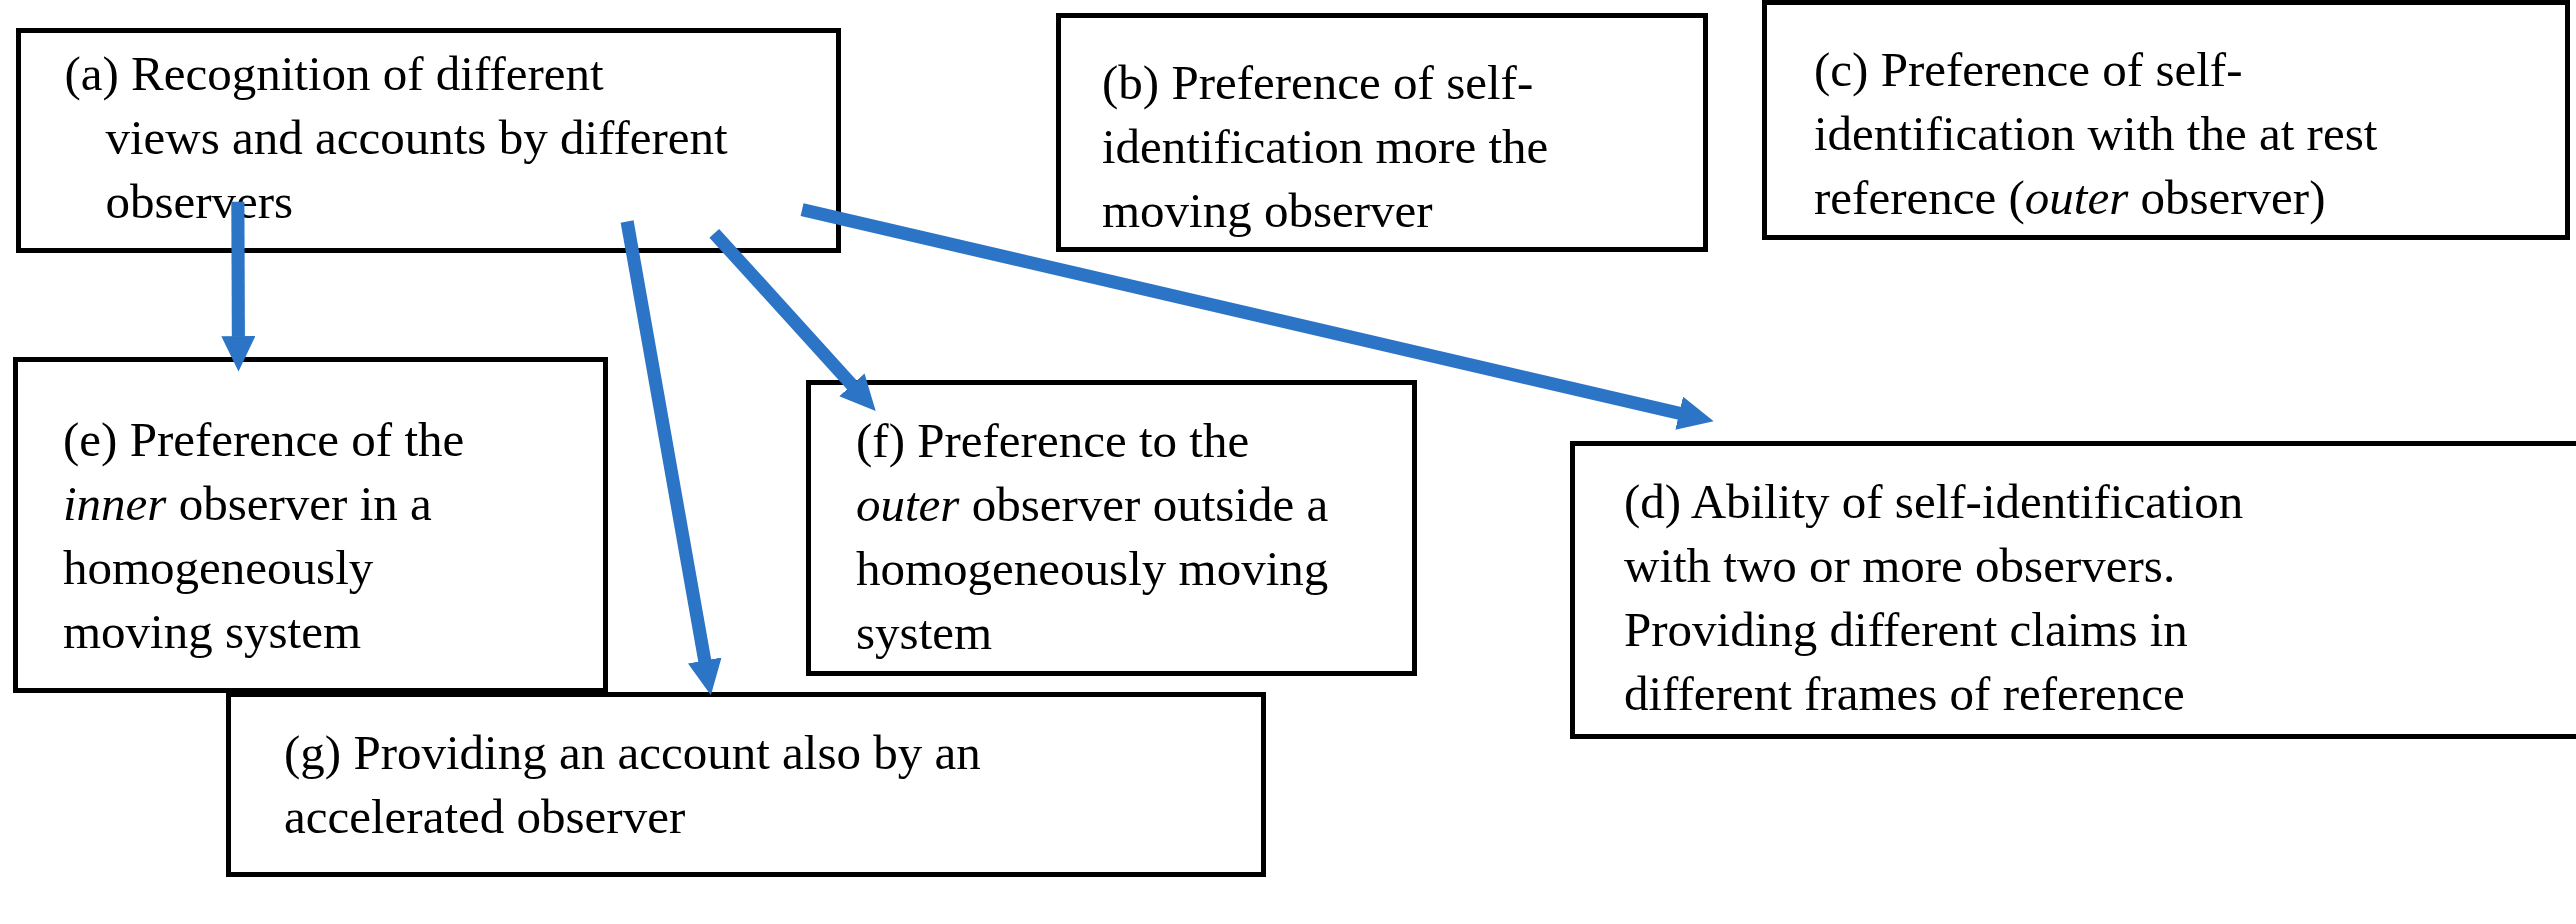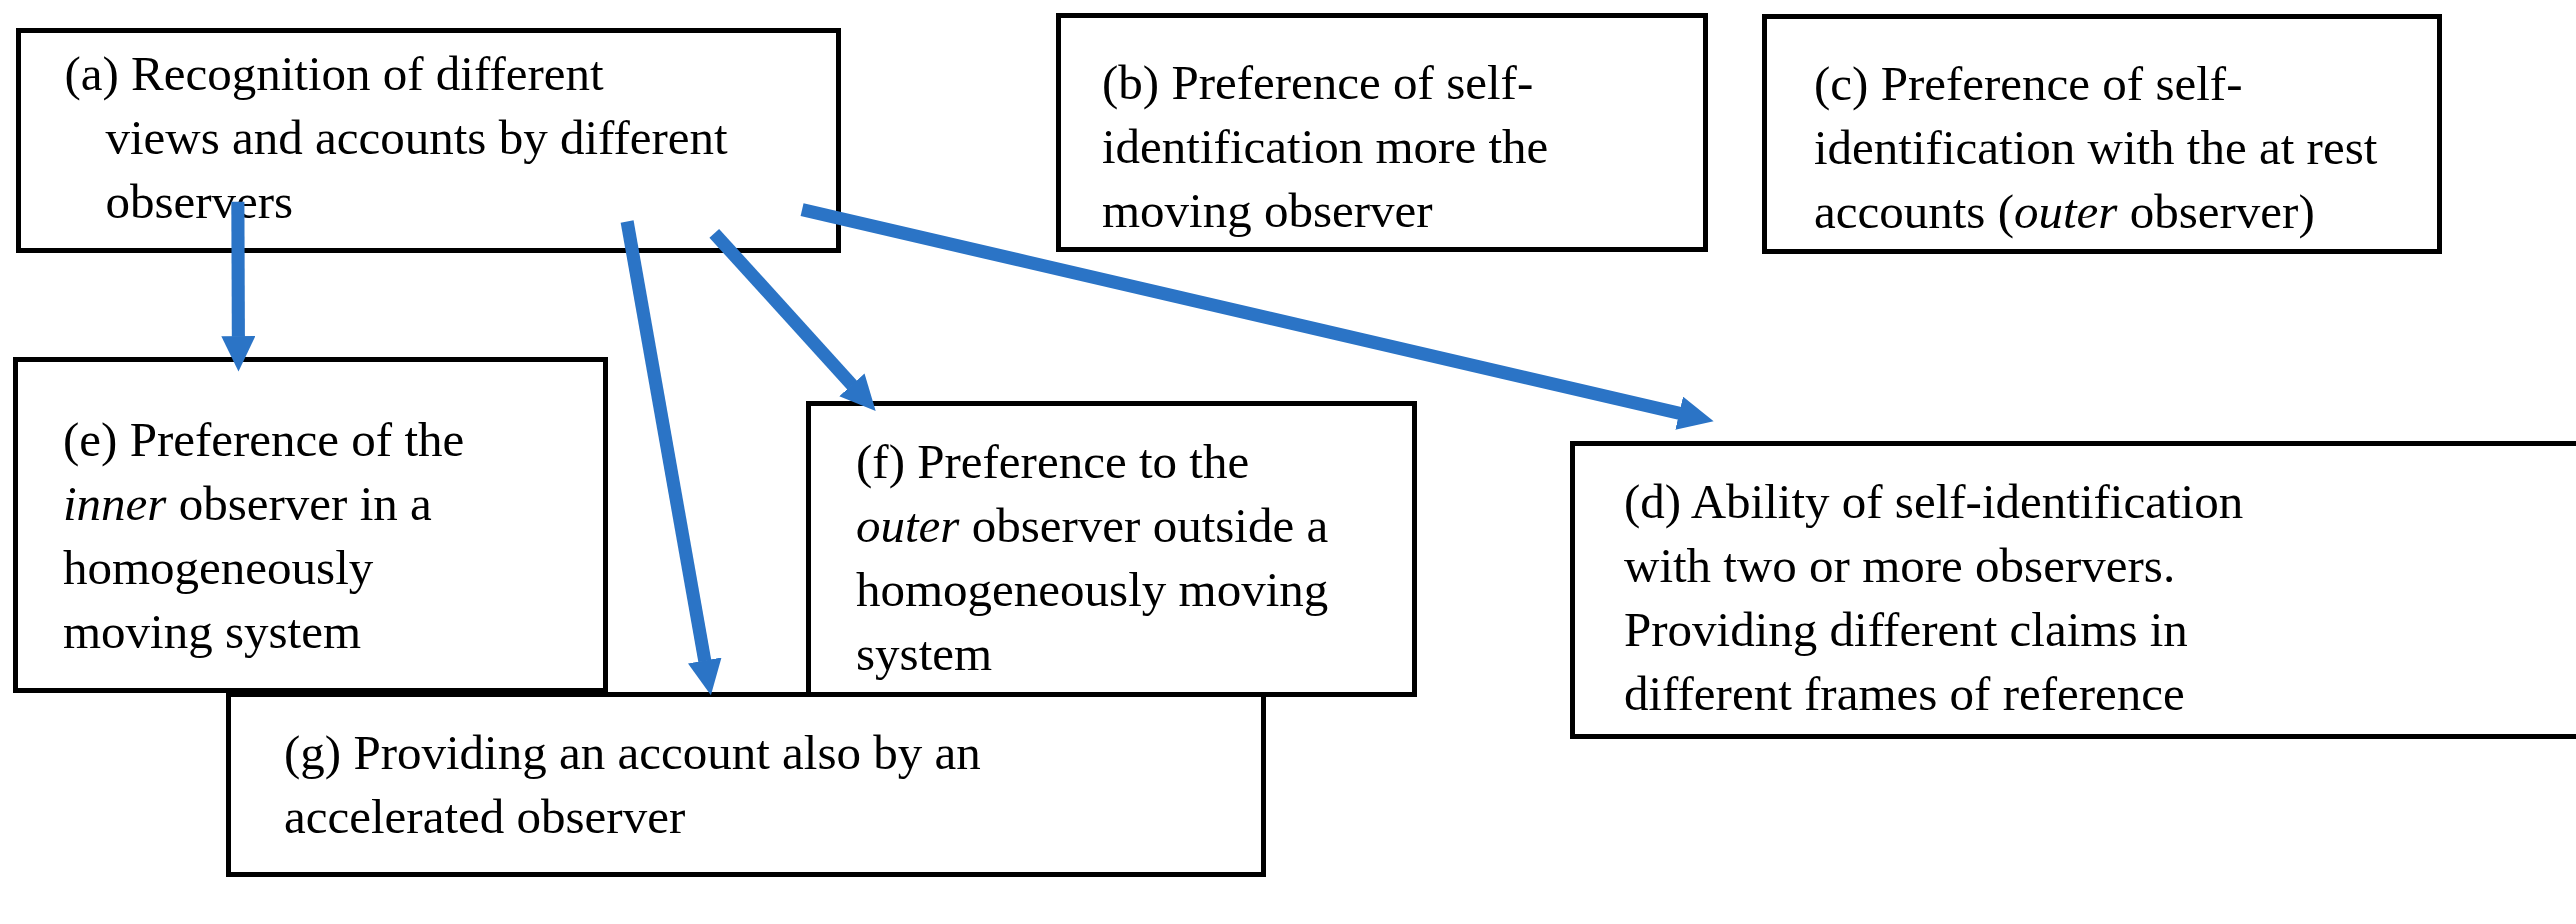--- a/index.html
+++ b/index.html
@@ -20,23 +20,23 @@
     font-size:49px;
     line-height:64px;
   }
   .line{white-space:nowrap;margin-left:6px;}
   .it{font-style:italic;}
   .indent{padding-left:41px;}
 
   
   .box-a{left:16.4px;  top:27.5px;  width:825px;height:225px;padding:9.2px 6.6px 0 37px;}
   .box-b{left:1056px;top:13px;  width:652px; height:239px;padding:33px 6.6px 0 35px;}
-  .box-c{left:1762px;top:14px;  width:680px;height:240px;padding:33px 6.6px 0 41px;}
+  .box-c{left:1762px;top:0;  width:808px;height:240px;padding:33px 6.6px 0 41px;}
   .box-e{left:13px;  top:357px; width:595px; height:336px;padding:46px 16px 0 39px;}
-  .box-f{left:806px;top:401px; width:611px; height:296px;padding:23.6px 6.6px 0 39px;}
+  .box-f{left:806px;top:380px; width:611px; height:296px;padding:23.6px 6.6px 0 39px;}
   .box-d{left:1570px;top:441px; width:1057px;height:298px;padding:23.6px 6.6px 0 43px;}
   .box-g{left:226px; top:692px;width:1040px;height:185px;padding:23.6px 6.6px 0 47px;}
 
   svg.arrows{
     position:absolute;left:0;top:0;width:2576px;height:924px;
     pointer-events:none;
   }
   svg.arrows line{stroke:var(--arrow);stroke-width:20px;}
   svg.arrows marker path{fill:var(--arrow);}
 </style>
@@ -51,21 +51,21 @@
 
 <div class="box box-b">
   <div class="line">(b) Preference of self-</div>
   <div class="line">identification more the</div>
   <div class="line">moving observer</div>
 </div>
 
 <div class="box box-c">
   <div class="line">(c) Preference of self-</div>
   <div class="line">identification with the at rest</div>
-  <div class="line"><span>accounts (</span><span class="it">outer</span><span> observer)</span></div>
+  <div class="line"><span>reference (</span><span class="it">outer</span><span> observer)</span></div>
 </div>
 
 <div class="box box-e">
   <div class="line">(e) Preference of the</div>
   <div class="line"><span class="it">inner</span><span> observer in a</span></div>
   <div class="line">homogeneously</div>
   <div class="line">moving system</div>
 </div>
 
 <div class="box box-f">

